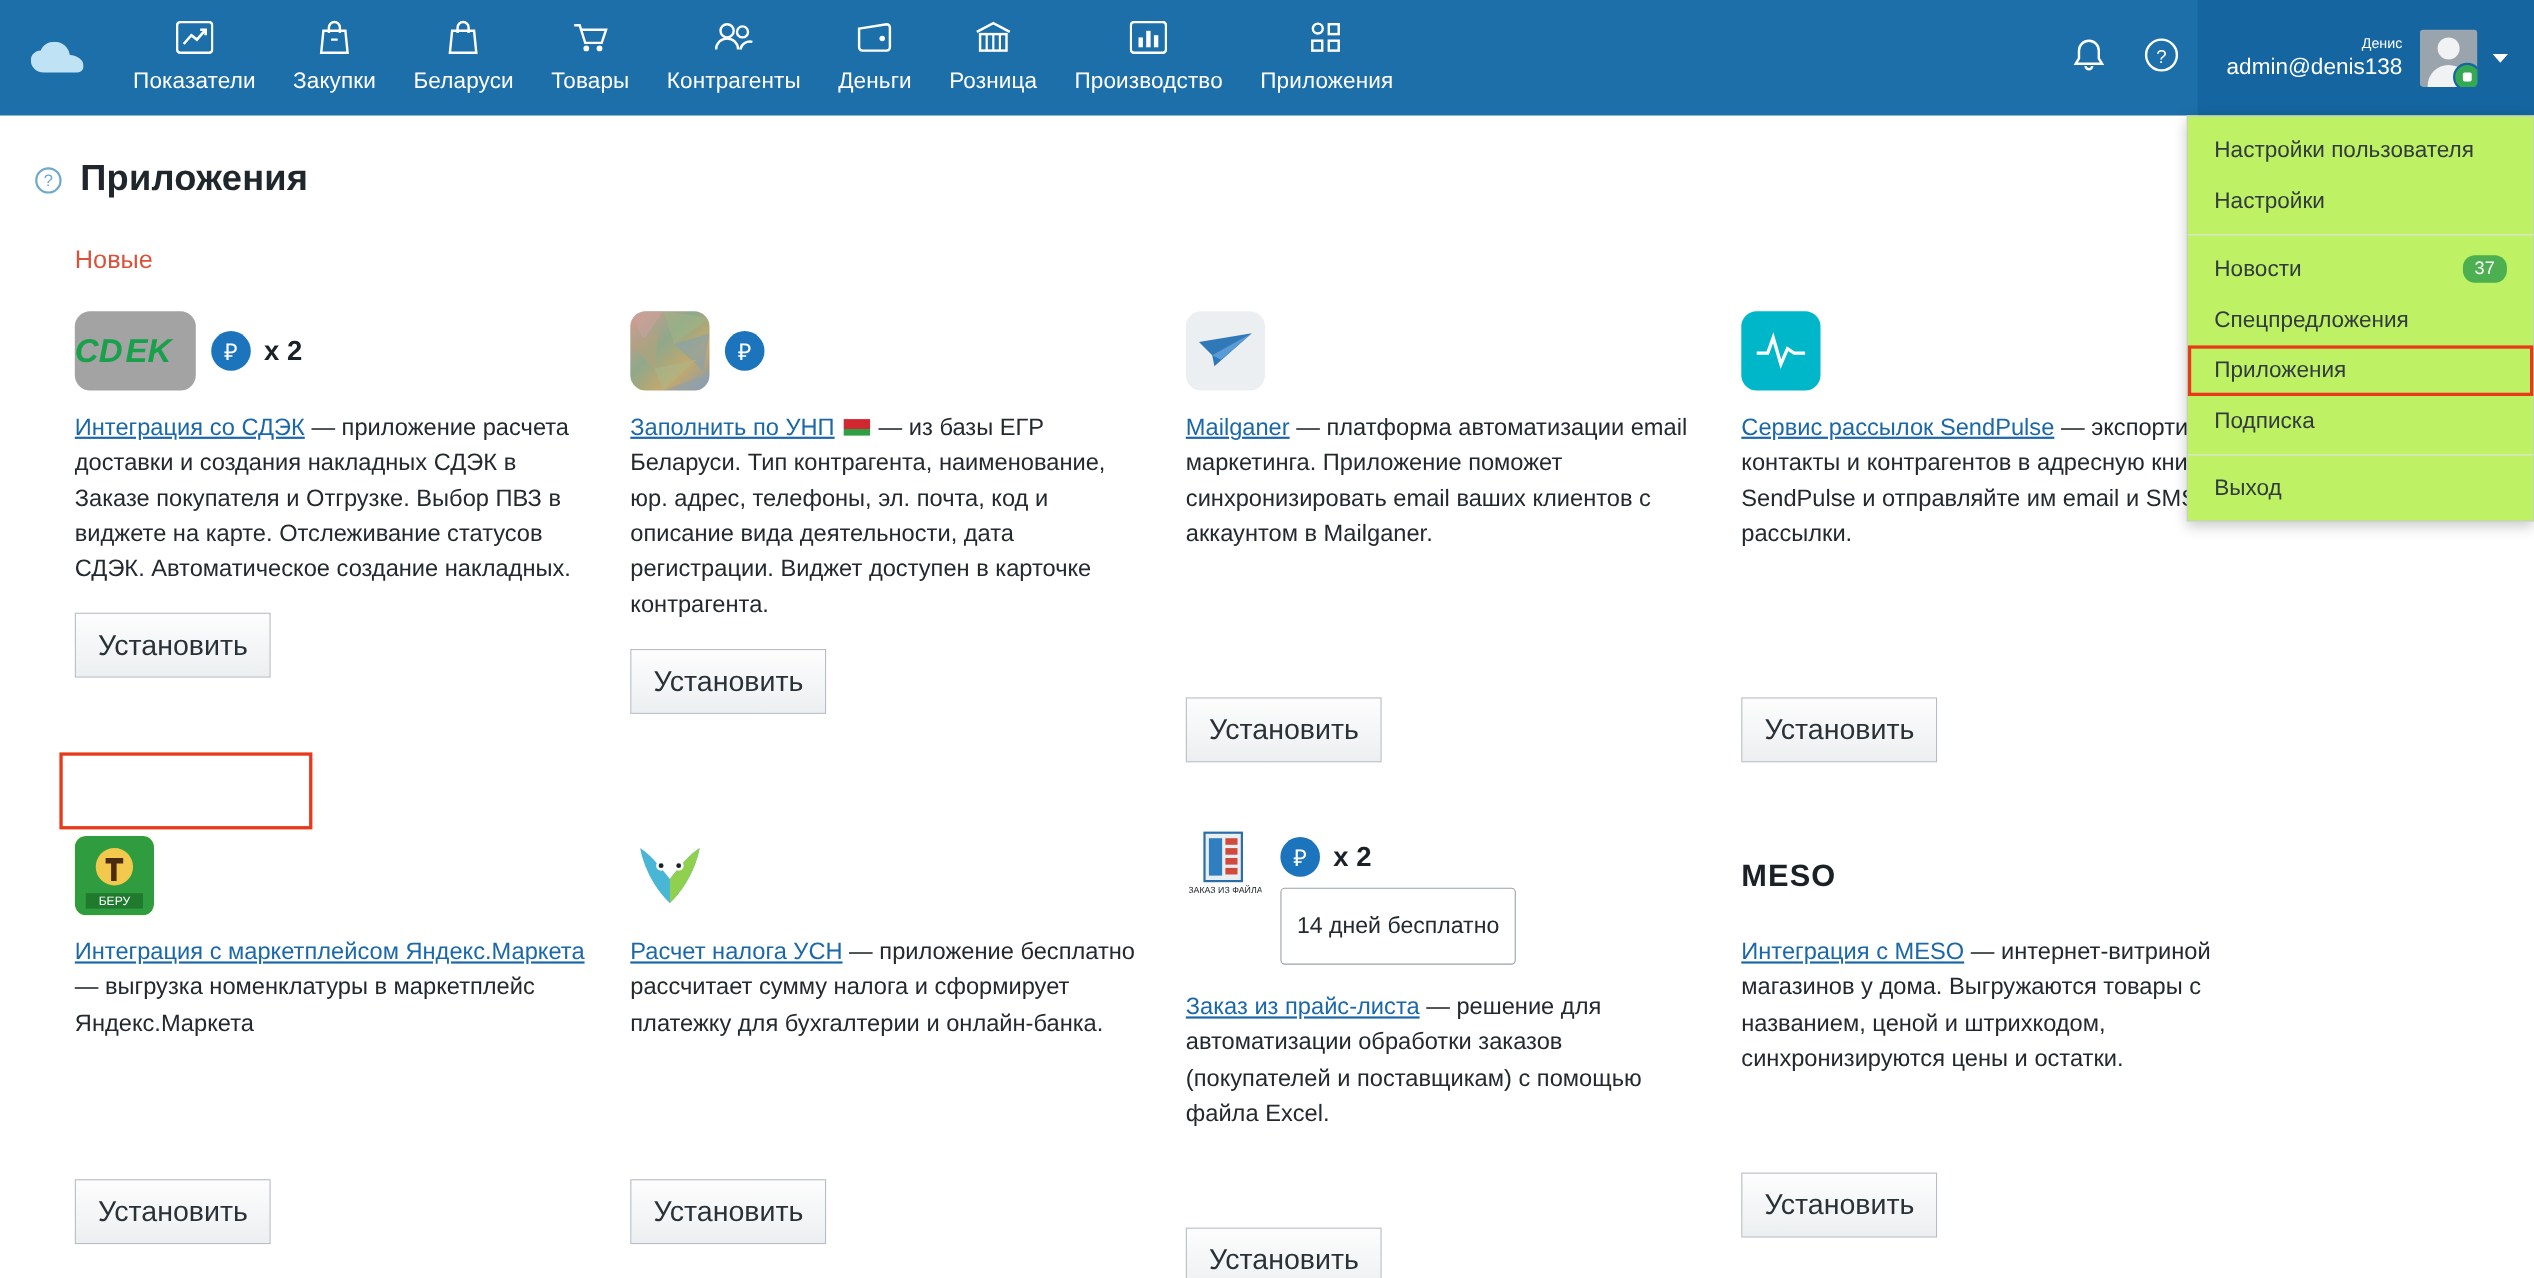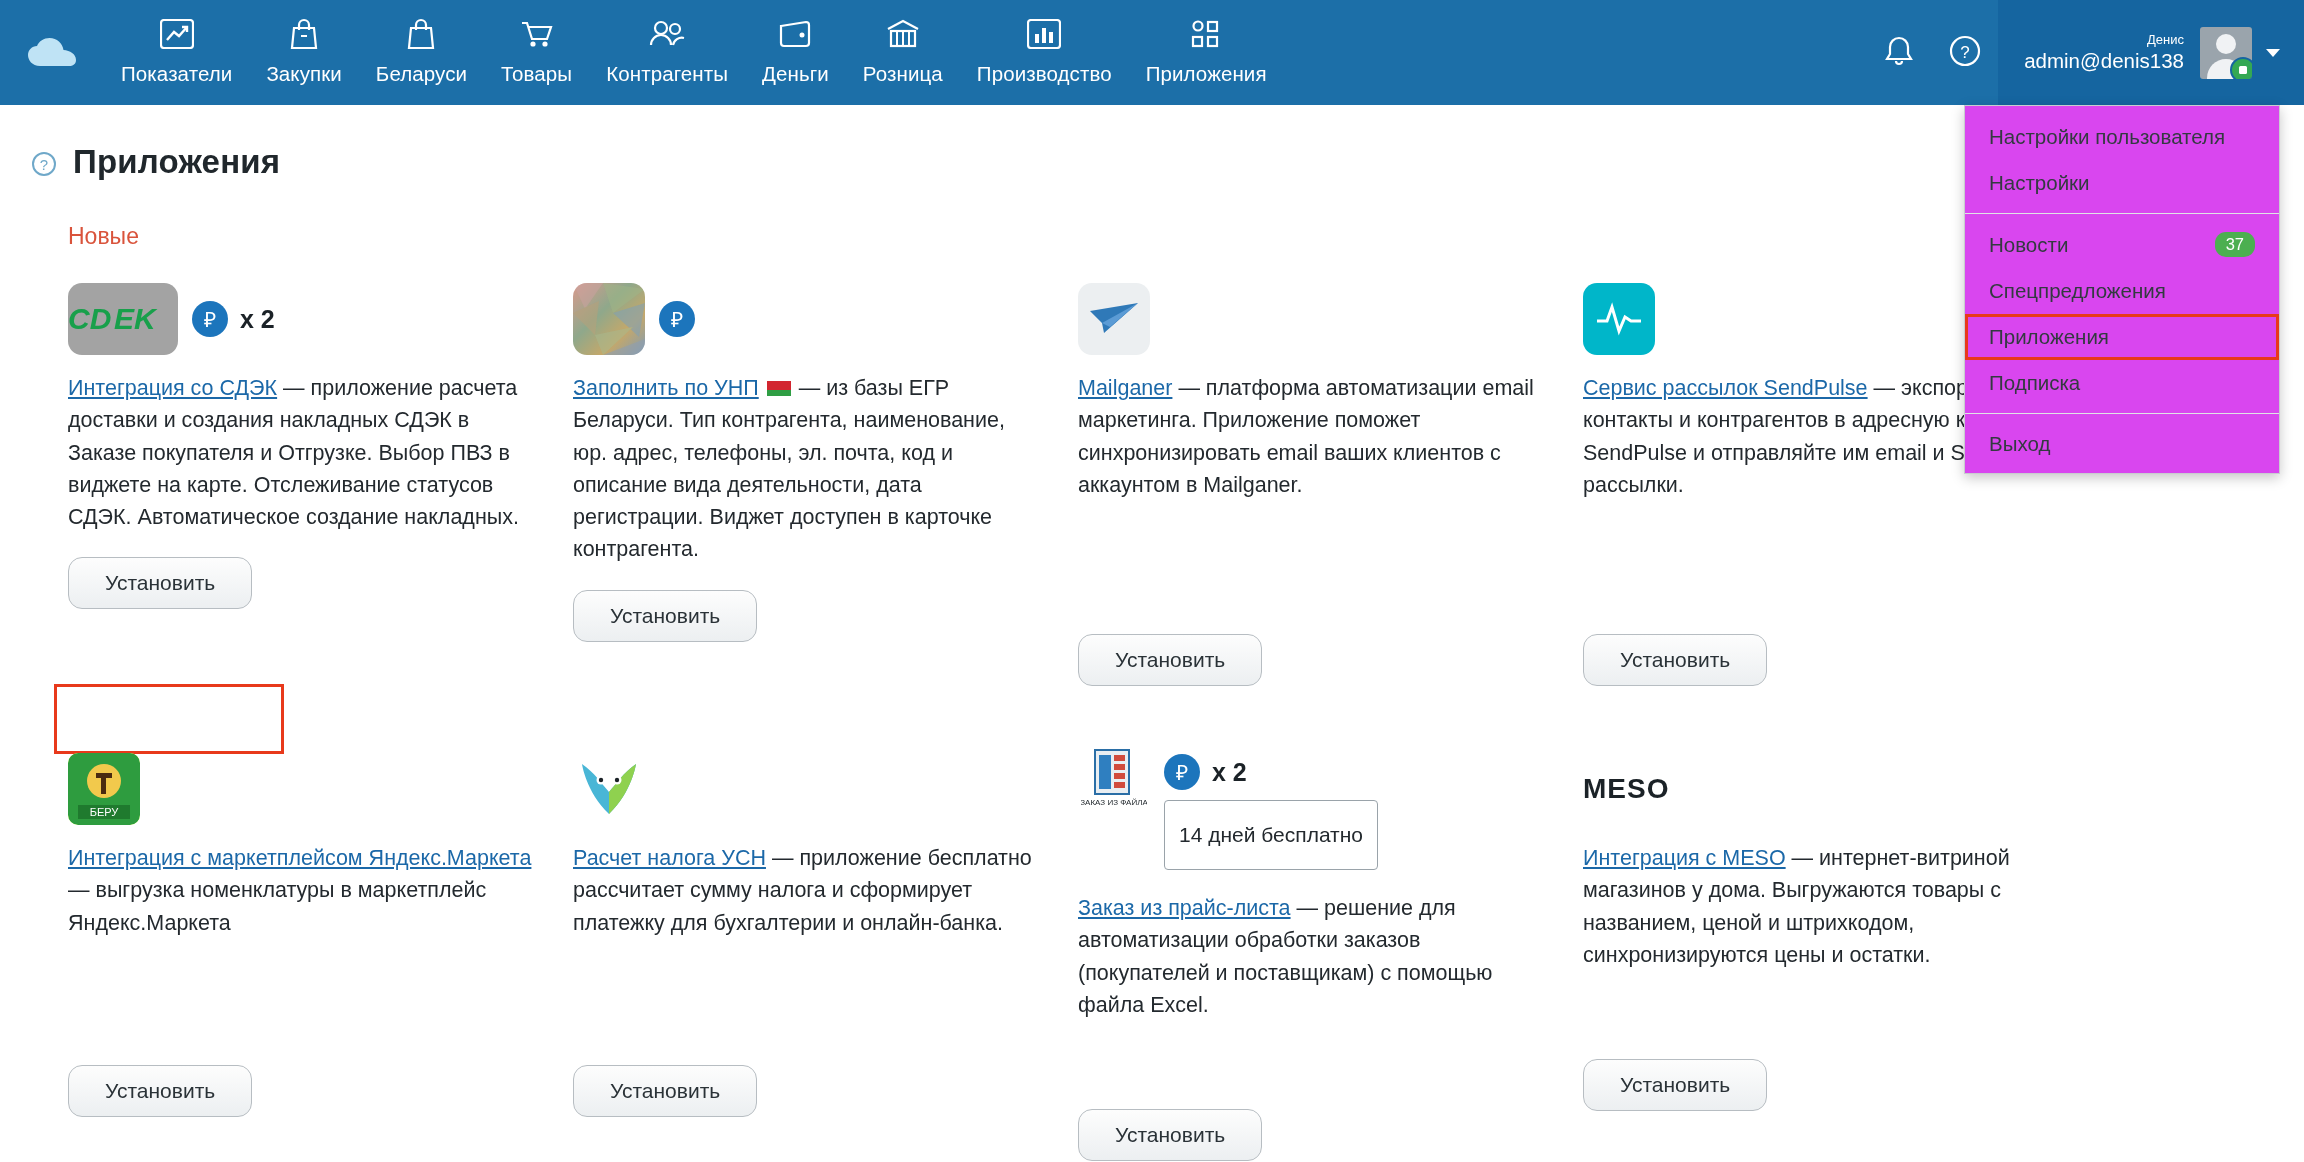--- a/index.html
+++ b/index.html
@@ -69,23 +69,23 @@
   }
   .caret-down {
     margin-left: 14px;
     width: 0; height: 0;
     border-left: 7px solid transparent; border-right: 7px solid transparent;
     border-top: 8px solid #ffffff;
   }
 
   
   .dropdown {
-    position: absolute; top: 105px; right: 24px;
+    position: absolute; top: 105px; right: 0;
     width: 316px;
-    background: #d946ef;
+    background: #bef264;
     border: 1px solid #c9ccd0;
     box-shadow: 0 4px 12px rgba(0,0,0,.22);
     padding: 8px 0 6px 0;
     z-index: 40;
   }
   .dd-item {
     padding: 11px 24px; font-size: 20.5px; color: #333a40; cursor: pointer;
     display: flex; align-items: center; justify-content: space-between;
     white-space: nowrap;
   }
@@ -131,24 +131,24 @@
   .free-badge {
     display:inline-block; border: 1px solid #9aa3aa; border-radius: 4px;
     padding: 22px 14px; font-size: 21px; color: #23292e; background:#fff;
     margin-top: 10px;
   }
   .card-text { font-size: 21.5px; line-height: 1.5; color: #23292e; }
   .card-text a { color: #1b68a8; text-decoration: underline; }
   .install-wrap { margin-top: 24px; }
   .install-btn {
     font-family: "Liberation Sans", sans-serif;
-    font-size: 21px; color: #2a3237;
+    font-size: 26px; color: #2a3237;
     background: linear-gradient(#fdfdfd, #eceff1);
-    border: 1px solid #b7bdc2; border-radius: 14px;
-    padding: 13px 36px; cursor: pointer;
+    border: 1px solid #b7bdc2; border-radius: 0;
+    padding: 13px 20px; cursor: pointer;
   }
   .hl-box {
     position: absolute; border: 3px solid #e8391b; pointer-events: none;
   }
   .flag { display:inline-block; width: 24px; height: 15px; position: relative; vertical-align: -1px; margin: 0 2px;}
   .flag .r { position:absolute; left:0; top:0; width:24px; height:9px; background:#d22630;}
   .flag .g { position:absolute; left:0; bottom:0; width:24px; height:6px; background:#2f9e44;}
 
   .row2 { margin-top: 62px; }
   .row2 .card-text { min-height: 0; }

